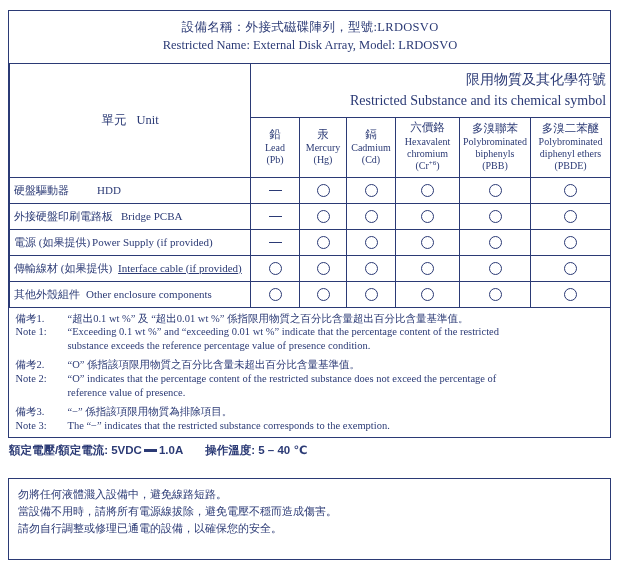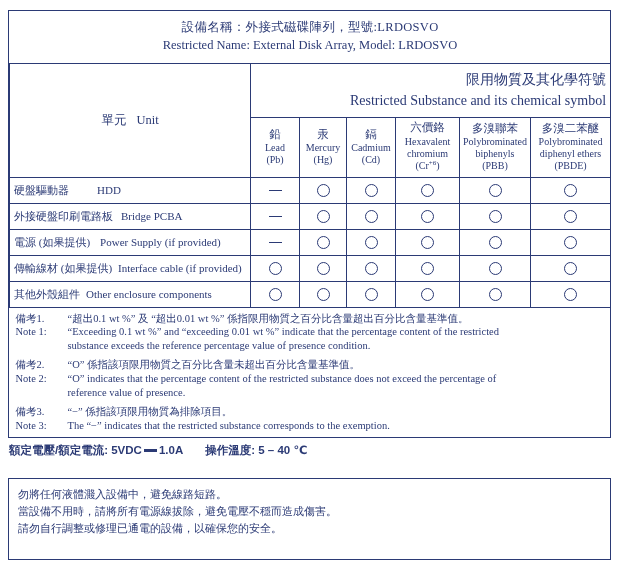--- a/index.html
+++ b/index.html
@@ -210,30 +210,30 @@
           <tr>
             <td class="row-label"><span class="zh">外接硬盤印刷電路板</span><span class="en" style="margin-left: 8px;">Bridge PCBA</span></td>
             <td class="mark"><span class="dash"></span></td>
             <td class="mark"><span class="o"></span></td>
             <td class="mark"><span class="o"></span></td>
             <td class="mark"><span class="o"></span></td>
             <td class="mark"><span class="o"></span></td>
             <td class="mark"><span class="o"></span></td>
           </tr>
           <tr>
-            <td class="row-label"><span class="zh">電源 (如果提供)</span><span class="en" style="margin-left: 10px;">Power Supply (if provided)</span></td>
+            <td class="row-label"><span class="zh">電源 (如果提供)</span><span class="en" style="margin-left: 2px;">Power Supply (if provided)</span></td>
             <td class="mark"><span class="dash"></span></td>
             <td class="mark"><span class="o"></span></td>
             <td class="mark"><span class="o"></span></td>
             <td class="mark"><span class="o"></span></td>
             <td class="mark"><span class="o"></span></td>
             <td class="mark"><span class="o"></span></td>
           </tr>
           <tr>
-            <td class="row-label"><span class="zh">傳輸線材 (如果提供)</span><span class="en" style="margin-left: 6px;">Interface cable (if provided)</span></td>
+            <td class="row-label"><span class="zh">傳輸線材 (如果提供)</span><span class="en" style="margin-left: 6px; text-decoration: underline;">Interface cable (if provided)</span></td>
             <td class="mark"><span class="o"></span></td>
             <td class="mark"><span class="o"></span></td>
             <td class="mark"><span class="o"></span></td>
             <td class="mark"><span class="o"></span></td>
             <td class="mark"><span class="o"></span></td>
             <td class="mark"><span class="o"></span></td>
           </tr>
           <tr>
             <td class="row-label"><span class="zh">其他外殼組件</span><span class="en" style="margin-left: 6px;">Other enclosure components</span></td>
             <td class="mark"><span class="o"></span></td>

